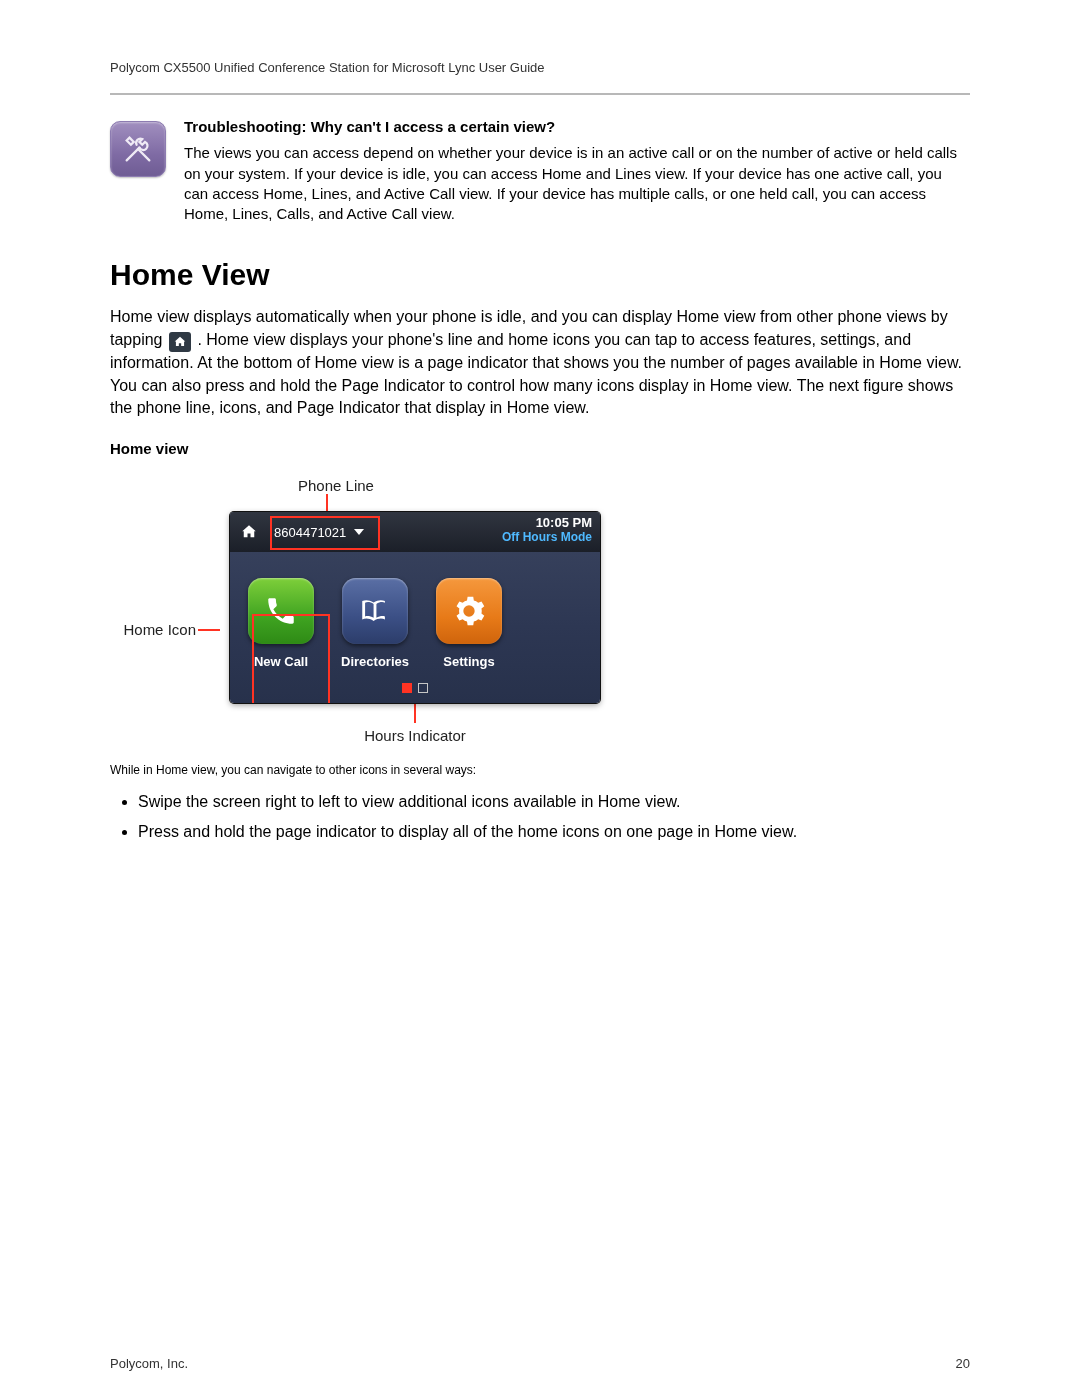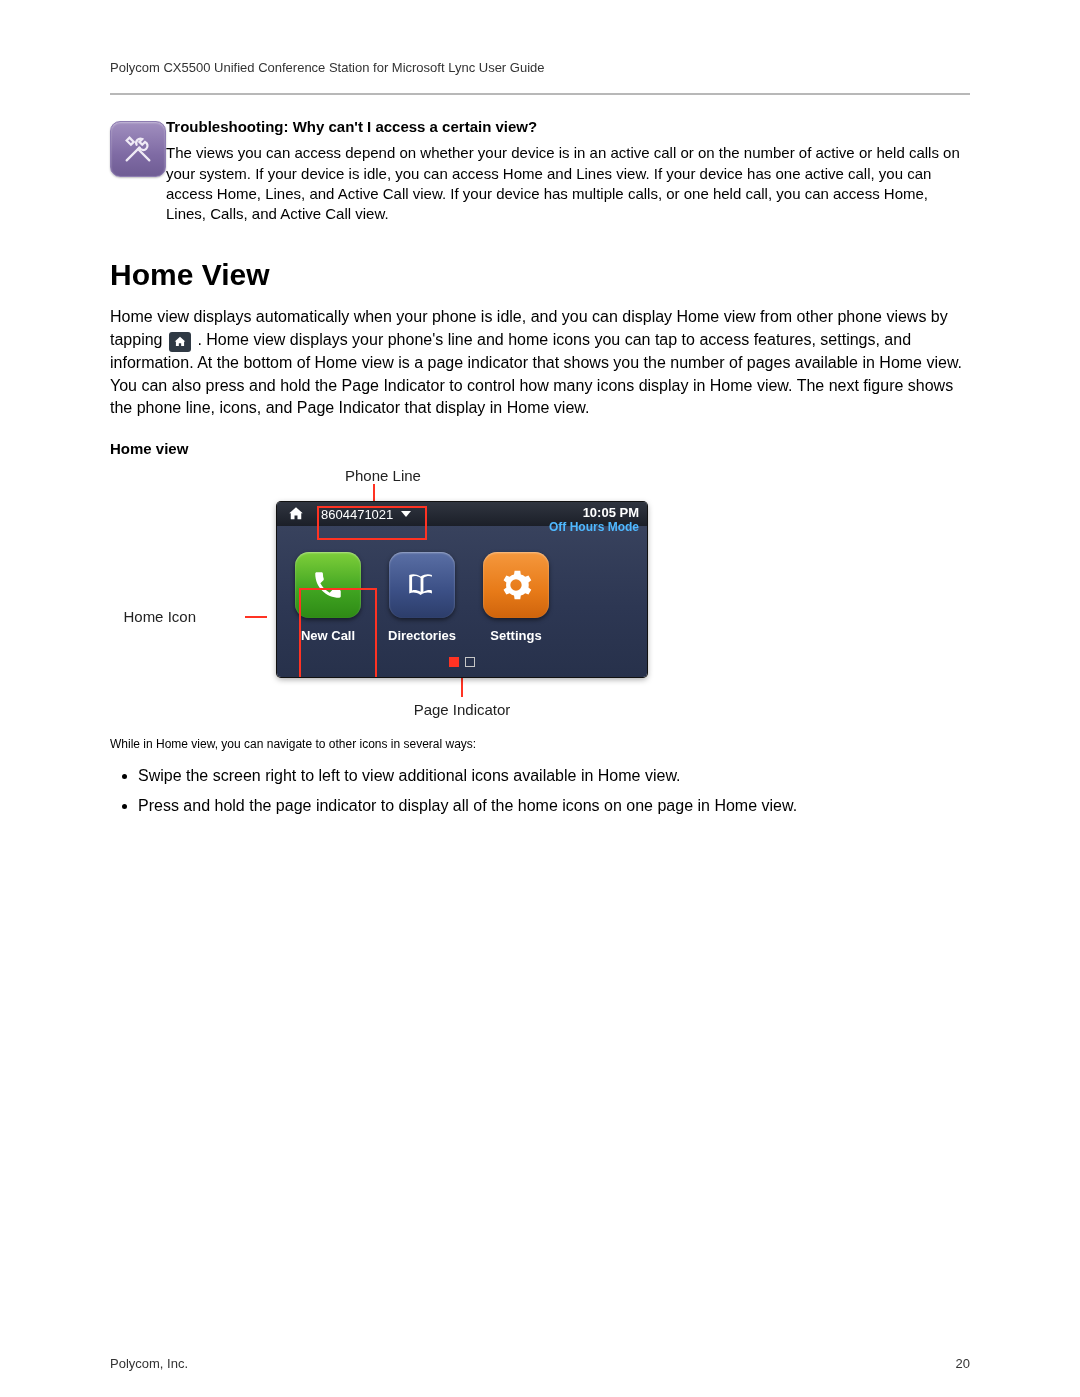--- a/index.html
+++ b/index.html
@@ -24,20 +24,21 @@
   }
   .hr {
     border: none;
     border-top: 2px solid #b8b8b8;
     margin: 0 0 22px 0;
   }
   
   .note-row {
     display: flex;
     align-items: flex-start;
+    gap: 18px;
     margin-bottom: 34px;
   }
   .note-icon-box {
     width: 54px;
     height: 54px;
     border-radius: 10px;
     background: linear-gradient(180deg,#a18fbf 0%, #7f6ba4 60%, #6f5c94 100%);
     border: 1px solid #8d7cb1;
     box-shadow: inset 0 1px 2px rgba(255,255,255,.4), 0 1px 2px rgba(0,0,0,.25);
     display:flex;align-items:center;justify-content:center;
@@ -74,42 +75,42 @@
     align-items:center;
     gap:10px;
     margin-bottom:4px;
   }
   .left-label {
     font-size:15px;color:#222;
     width:86px;text-align:right;
     padding-right:2px;
   }
   .fig-col { display:flex;flex-direction:column;align-items:center; }
-  .top-label { font-size:15px;color:#222; margin-bottom:0; }
+  .top-label { font-size:15px;color:#222; margin-bottom:0;margin-top:10px; }
   .callout-vert {
     width:2px;height:18px;background:#ff3323;
     margin:0 0 0 0;
   }
   .callout-vert.below { height:20px; margin-top:0; }
   .callout-horz {
     height:2px; width:22px; background:#ff3323;
     align-self:center;
   }
   .bottom-label { font-size:15px;color:#222; margin-top:4px; }
   
   .device {
     width:370px;
     border-radius:4px;
     overflow:hidden;
     background: linear-gradient(180deg,#3b4560 0%, #2d3753 60%, #27314b 100%);
     box-shadow: 0 0 0 1px #111, 0 2px 6px rgba(0,0,0,.4);
     position:relative;
   }
   .dev-topbar {
-    height:24px;
+    height:40px;
     background: linear-gradient(180deg,#303540 0%, #1b1f28 100%);
     display:flex;align-items:center;
     color:#fff;
     font-size:13px;
     padding:0 6px;
     position:relative;
   }
   .dev-topbar .home-btn {
     width:26px;height:26px;
     display:flex;align-items:center;justify-content:center;
@@ -168,21 +169,21 @@
   ul.bullets { margin:0 0 0 28px; padding:0; }
   ul.bullets li { font-size:16px; line-height:1.55; margin-bottom:6px; list-style: disc; }
   
   .footer {
     position:absolute; bottom:26px; left:110px; right:110px;
     display:flex;justify-content:space-between;
     font-size:13px;color:#333;
   }
   
   .home-icon-callout {
-    display:flex;align-items:center;gap:47px;
+    display:flex;align-items:center;
   }
 </style>
 </head>
 <body>
 
 <div class="page">
 
   <div class="doc-header">Polycom CX5500 Unified Conference Station for Microsoft Lync User Guide</div>
   <hr class="hr">
 
@@ -274,21 +275,21 @@
           <div class="red-outline-homeicon"></div>
         </div>
 
         <div class="dev-pager">
           <div class="pager-dot active"></div>
           <div class="pager-dot inactive"></div>
         </div>
       </div>
 
       <div class="callout-vert below"></div>
-      <div class="bottom-label">Page Indicator</div>
+      <div class="bottom-label">Hours Indicator</div>
     </div>
   </div>
 
   <p class="nav-intro">While in Home view, you can navigate to other icons in several ways:</p>
   <ul class="bullets">
     <li>Swipe the screen right to left to view additional icons available in Home view.</li>
     <li>Press and hold the page indicator to display all of the home icons on one page in Home view.</li>
   </ul>
 
   <div class="footer">

